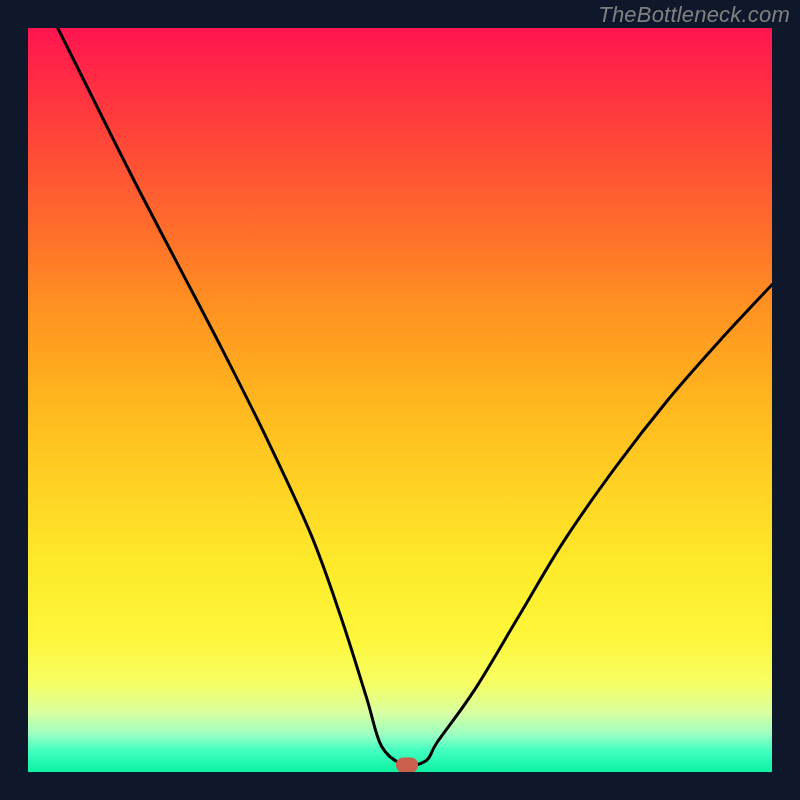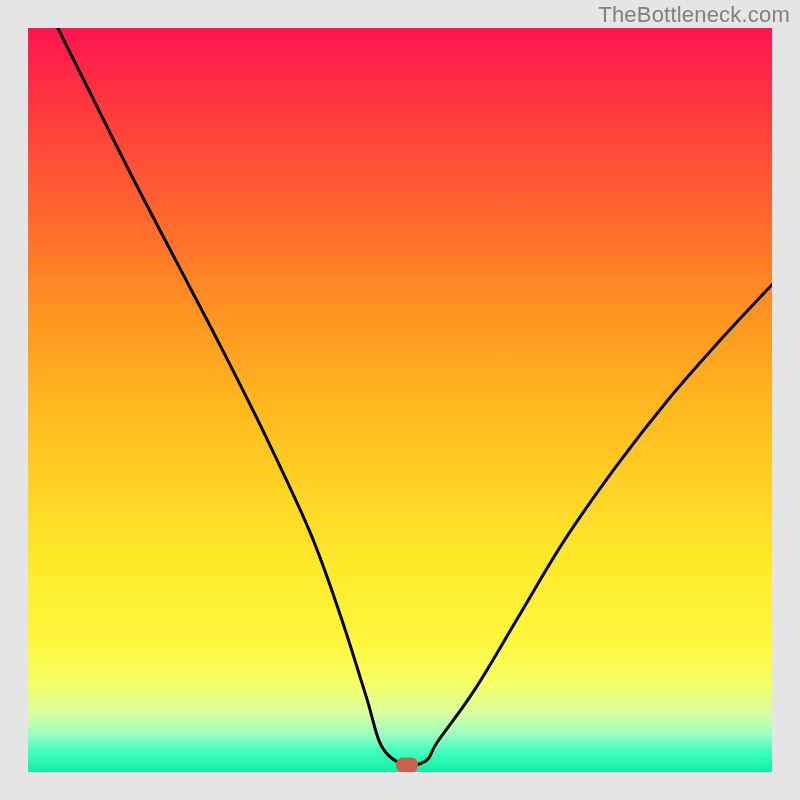--- a/index.html
+++ b/index.html
@@ -8,21 +8,22 @@
     width: 800px;
     height: 800px;
     background: #000;
     font-family: Arial, Helvetica, sans-serif;
     overflow: hidden;
   }
   .frame {
     position: relative;
     width: 800px;
     height: 800px;
-    background: #e5e5e5;
+    background: #0f172a;
+    font-style: italic;
   }
   .watermark {
     position: absolute;
     top: 2px;
     right: 10px;
     color: #808080;
     font-size: 22px;
     letter-spacing: 0.2px;
     z-index: 10;
   }

